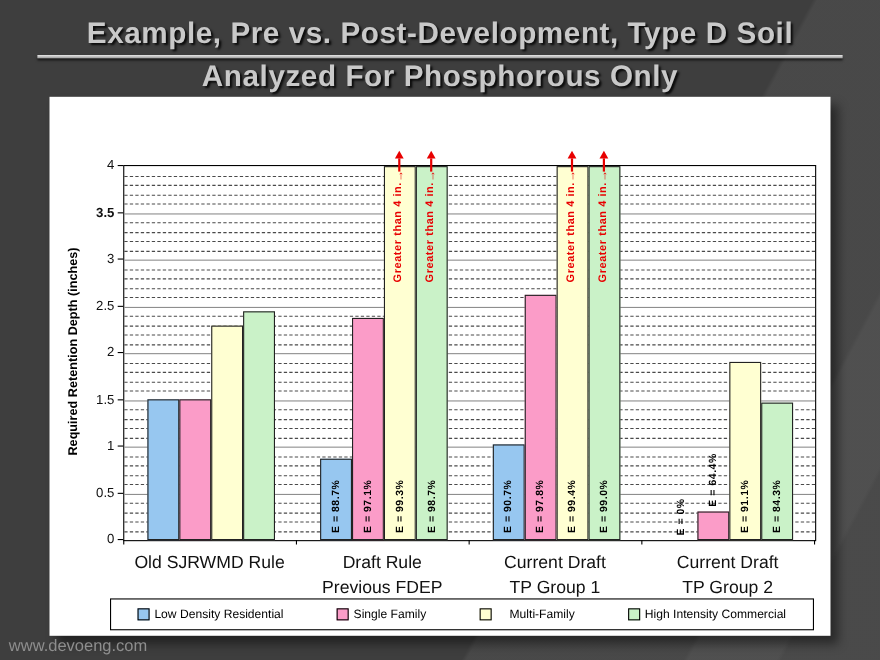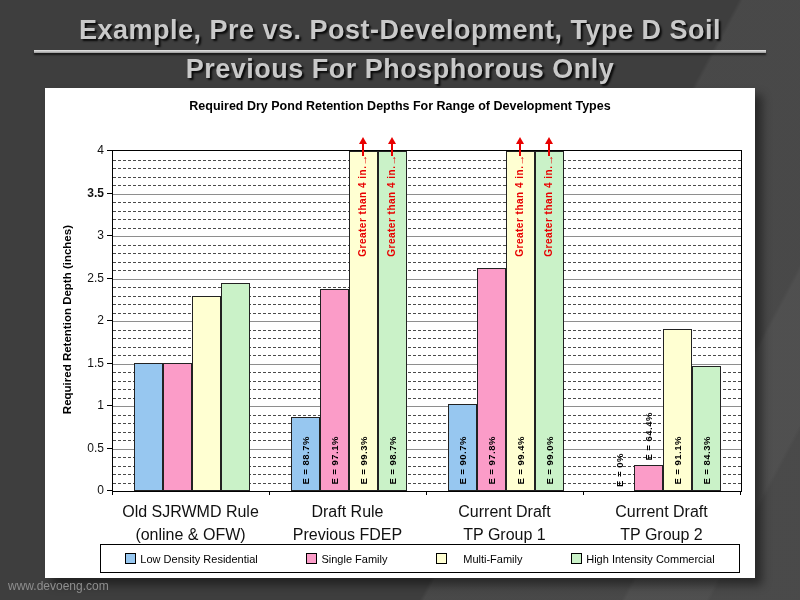--- a/index.html
+++ b/index.html
@@ -64,35 +64,34 @@
   }
   .x-labels{position:absolute; left:67px; top:412px; width:628px; display:flex;}
   .x-label{flex:1 1 0; text-align:center; font-size:16px; color:#111; line-height:1.45;}
   .legend{
     position:absolute; left:55px; top:456px; width:638px; height:27px;
     border:1px solid #000; display:flex; align-items:center; justify-content:space-around;
     background:#fff;
   }
   .legend-item{display:flex; align-items:center; gap:4px; font-size:11px; color:#000;}
   .legend-swatch{width:9px; height:9px; border:1px solid #000; box-sizing:content-box;}
-  .footer{position:absolute; left:8px; top:579px; font-size:12px; color:#8e8e8e;}
+  .footer{position:absolute; left:8px; top:579px; font-size:15px; color:#8e8e8e;}
 </style>
 </head>
 <body>
 
 <div class="slide">
   <div class="title-wrap">
     <div class="slide-title">Example, Pre vs. Post-Development, Type D Soil</div>
     <div class="title-rule"></div>
-    <div class="slide-title">Previous For Phosphorous Only</div>
+    <div class="slide-title">Analyzed For Phosphorous Only</div>
   </div>
 
   <div class="panel">
     <div class="chart-title">
-      <div>Required Dry Pond Retention Depths For Range of Development Types</div>
     </div>
 
     <div class="yaxis-title">
       <span class="vtext">Required Retention Depth (inches)</span>
     </div>
 
     <div class="plot">
       <div class="gridline minor" style="top: 331.5px;"></div>
         <div class="gridline minor" style="top: 323px;"></div>
         <div class="gridline minor" style="top: 314.5px;"></div>
@@ -251,21 +250,20 @@
                 <span class="vtext bar-label">E = 84.3%</span>
               </div>
             </div>
           </div>
         </div>
     </div>
 
     <div class="x-labels">
         <div class="x-label">
           <div>Old SJRWMD Rule</div>
-          <div>(online &amp; OFW)</div>
         </div>
         <div class="x-label">
           <div>Draft Rule</div>
           <div>Previous FDEP</div>
         </div>
         <div class="x-label">
           <div>Current Draft</div>
           <div>TP Group 1</div>
         </div>
         <div class="x-label">

